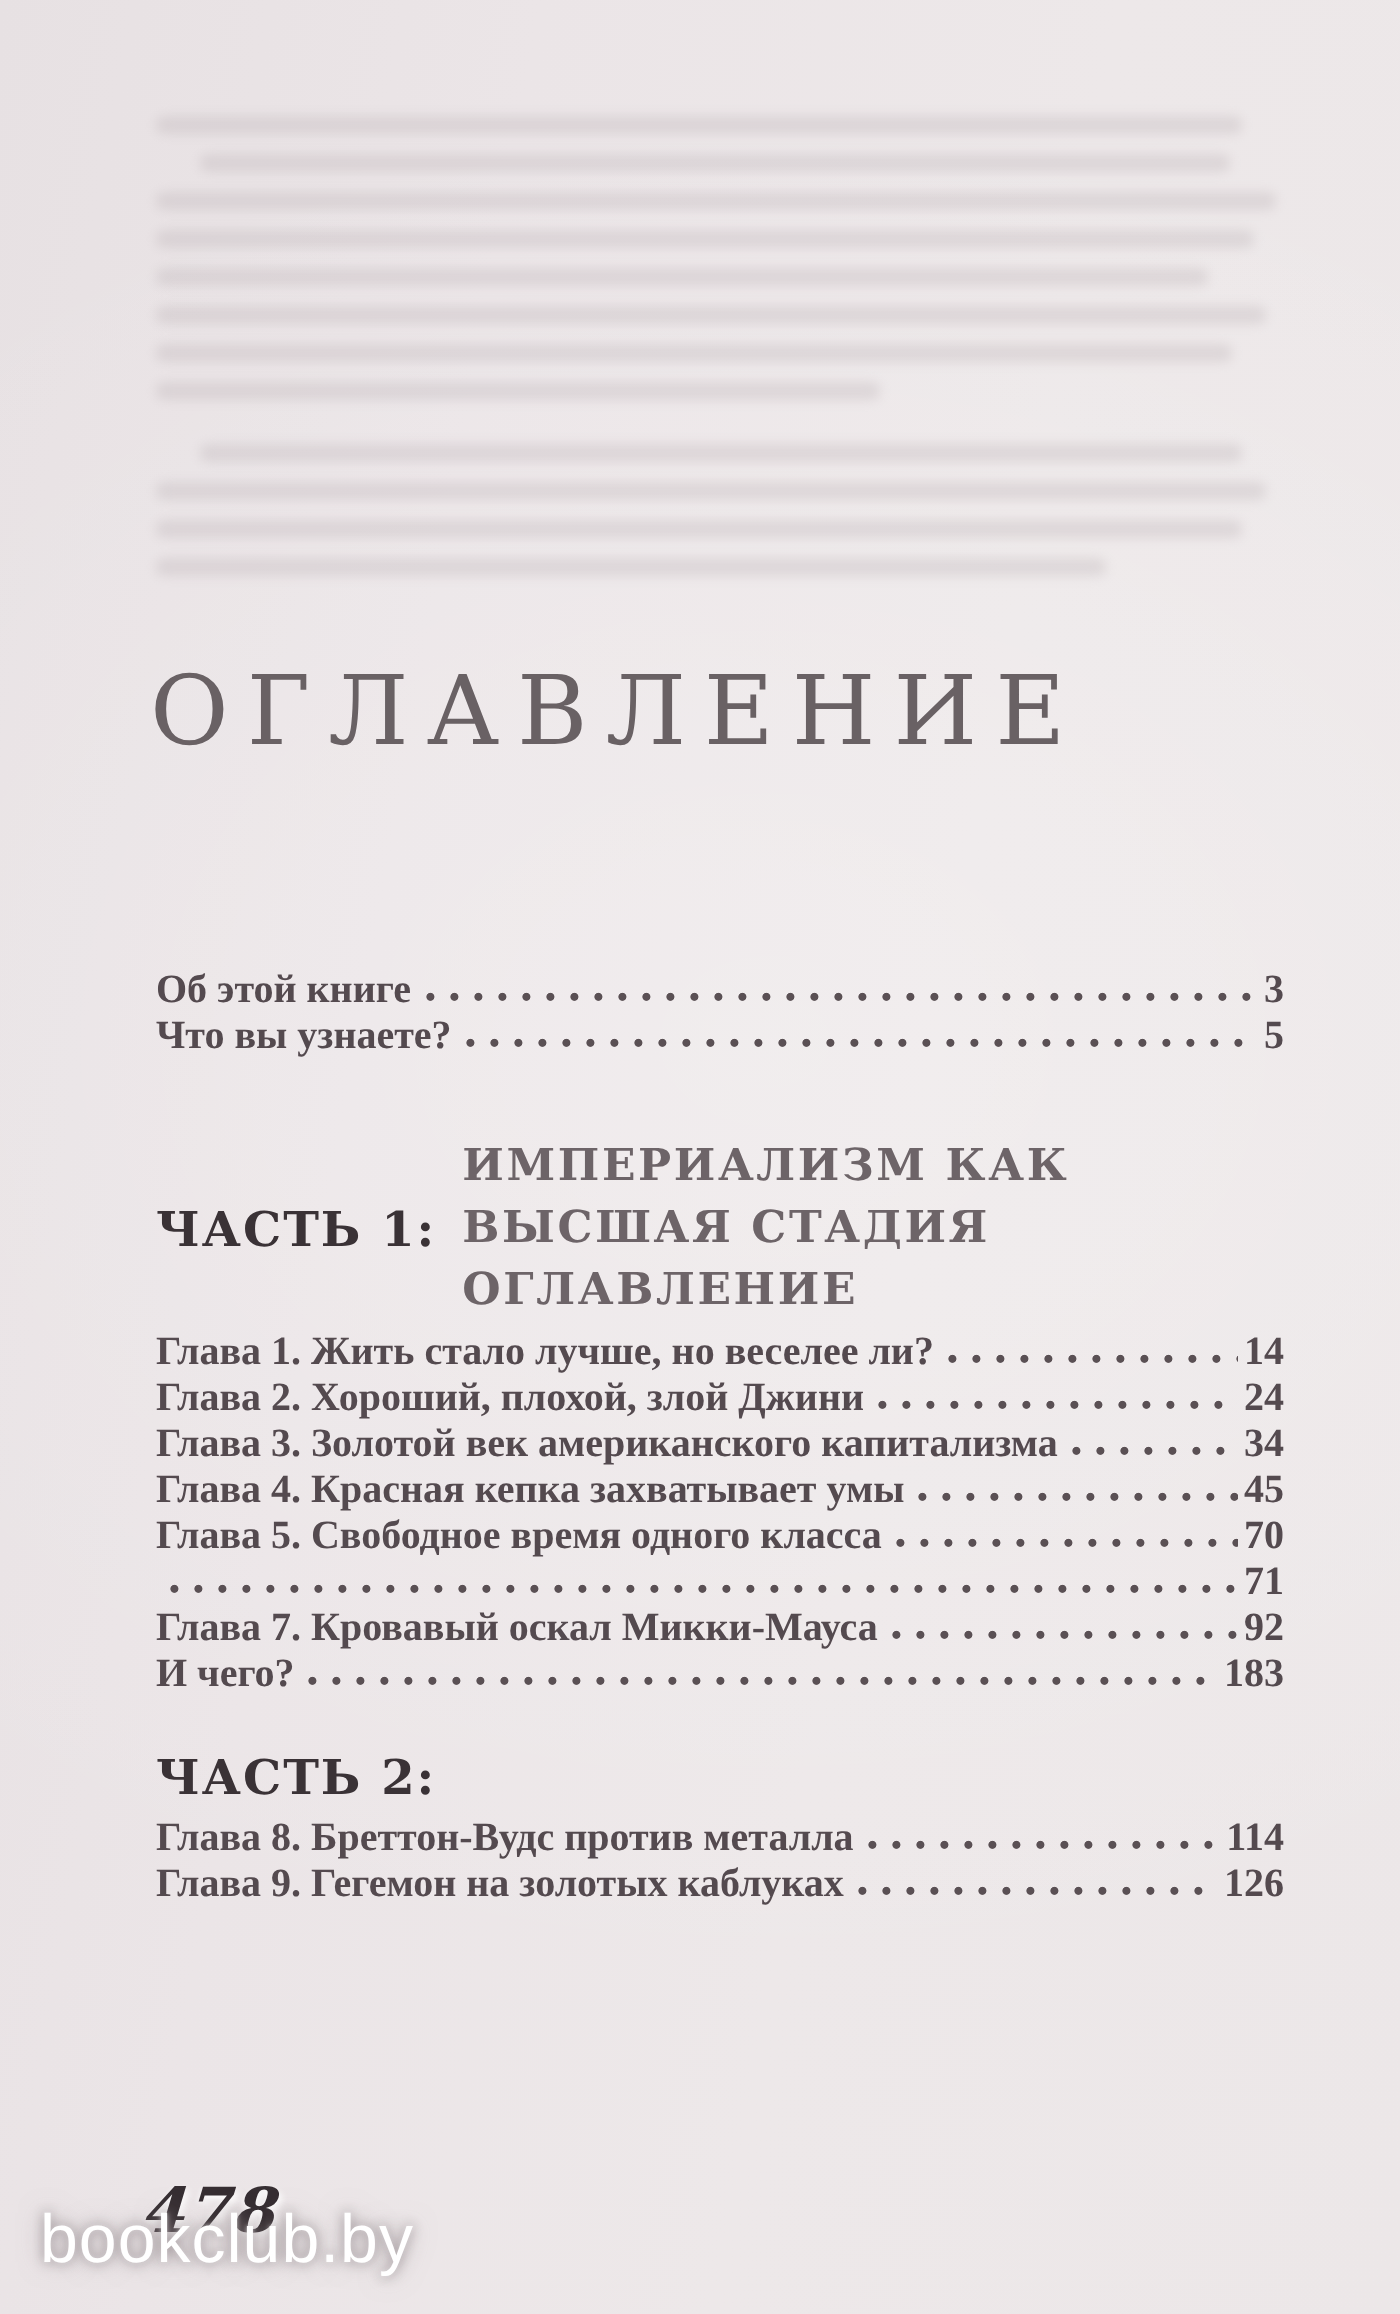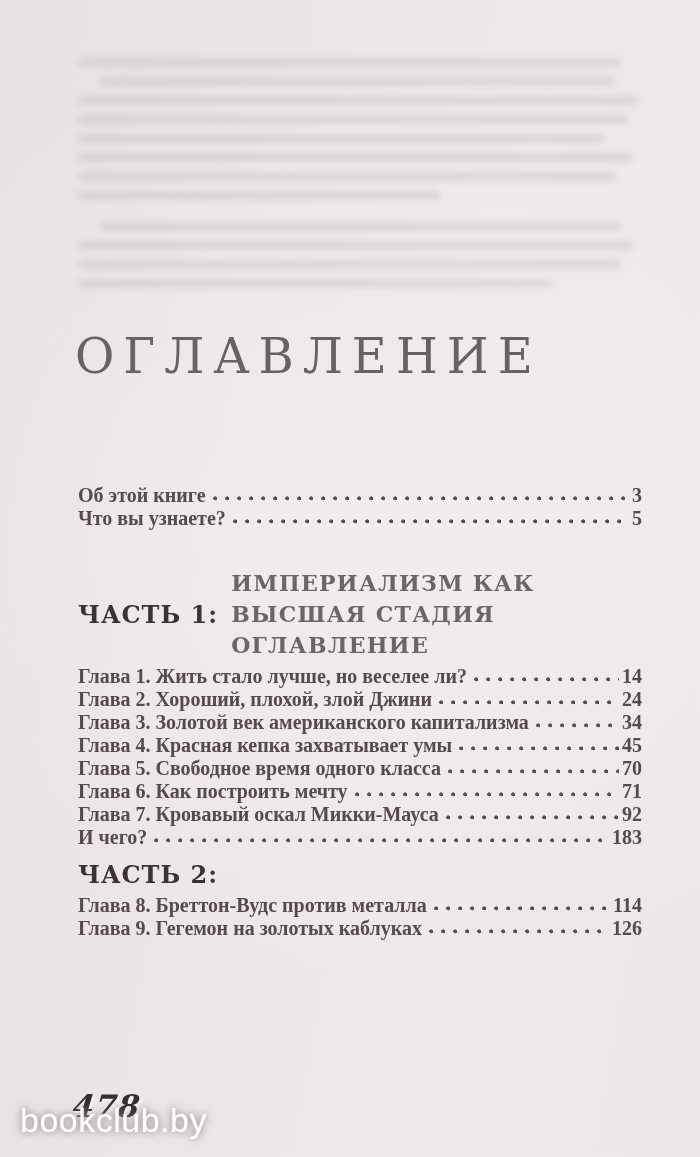--- a/index.html
+++ b/index.html
@@ -35,21 +35,21 @@
     flex:1;align-self:flex-end;height:7px;margin:0 3px 5px 7px;
     background-image:radial-gradient(circle at 2.2px 3.4px,#5a5054 1.8px,rgba(0,0,0,0) 2.2px);
     background-size:12px 7px;background-repeat:repeat-x;
   }
   .pg{white-space:nowrap;}
 
   .front{margin-top:100px;}
 
   .sec-head{display:flex;align-items:center;}
   .sec1{margin-top:38px;}
-  .sec2{margin-top:10px;}
+  .sec2{margin-top:24px;}
   .sec-prefix{
     font:700 24px "DejaVu Serif", serif;
     color:#3a3236;letter-spacing:1px;line-height:31px;
     white-space:nowrap;margin-right:13px;
   }
   .sec-title{
     font:700 22px "DejaVu Serif", serif;
     color:#6d6468;letter-spacing:1.3px;line-height:31px;
   }
   .chapters{margin-top:4px;}
@@ -138,21 +138,20 @@
           <span class="lbl">Глава 4. Красная кепка захватывает умы</span>
           <span class="dots"></span>
           <span class="pg">45</span>
         </div>
         <div class="row">
           <span class="lbl">Глава 5. Свободное время одного класса</span>
           <span class="dots"></span>
           <span class="pg">70</span>
         </div>
         <div class="row">
-          <span class="lbl">Глава 6. Как построить мечту</span>
           <span class="dots"></span>
           <span class="pg">71</span>
         </div>
         <div class="row">
           <span class="lbl">Глава 7. Кровавый оскал Микки-Мауса</span>
           <span class="dots"></span>
           <span class="pg">92</span>
         </div>
         <div class="row">
           <span class="lbl">И чего?</span>

